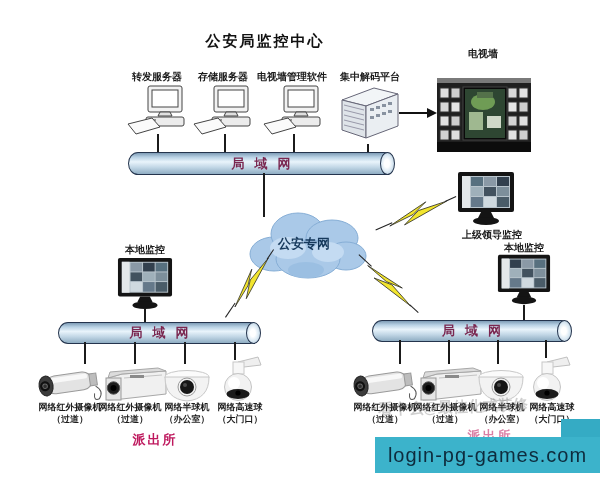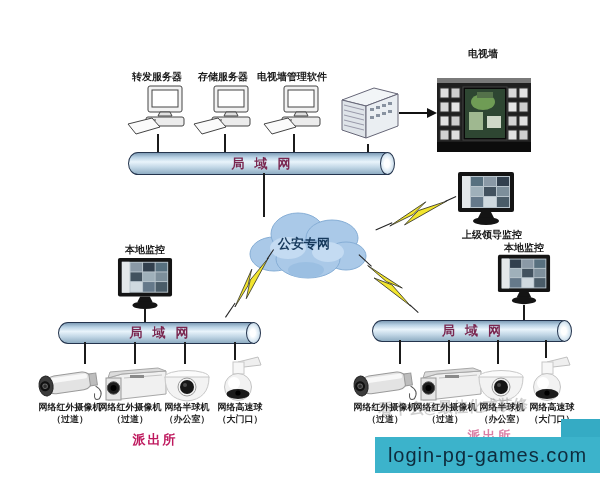--- a/index.html
+++ b/index.html
@@ -24,24 +24,26 @@
   .faint{position:absolute;left:328px;top:398px;width:250px;font-size:15px;font-weight:bold;
          color:rgba(110,110,110,0.33);transform:rotate(-2deg);text-align:center;z-index:3;}
   .dim{opacity:0.55;}
   svg{display:block;}
 </style>
 </head>
 <body>
 
 <div id="stage">
 
+  <div class="title" style="left:160px;top:32px;width:210px;">公安局监控中心</div>
 
   <div class="lbl" style="left:173px;top:70px;width:100px;">存储服务器</div>
   <div class="lbl" style="left:107px;top:70px;width:100px;">转发服务器</div>
   <div class="lbl" style="left:240px;top:70px;width:104px;">电视墙管理软件</div>
+  <div class="lbl" style="left:318px;top:70px;width:104px;">集中解码平台</div>
   <div class="lbl" style="left:433px;top:47px;width:100px;">电视墙</div>
 
   <svg class="abs" style="left:126px;top:84px;" width="64" height="54" viewBox="0 0 64 54">
     <rect x="22" y="2" width="34" height="26" rx="2" fill="#f2f2f2" stroke="#444"></rect>
     <rect x="26" y="6" width="26" height="17" fill="#ffffff" stroke="#444"></rect>
     <polygon points="34,28 44,28 46,32 32,32" fill="#e0e0e0" stroke="#444"></polygon>
     <rect x="20" y="33" width="38" height="9" rx="2" fill="#ececec" stroke="#444"></rect>
     <line x1="24" y1="36" x2="30" y2="36" stroke="#444"></line>
     <polygon points="2,40 26,34 34,43 10,50" fill="#fafafa" stroke="#444"></polygon>
   </svg>

